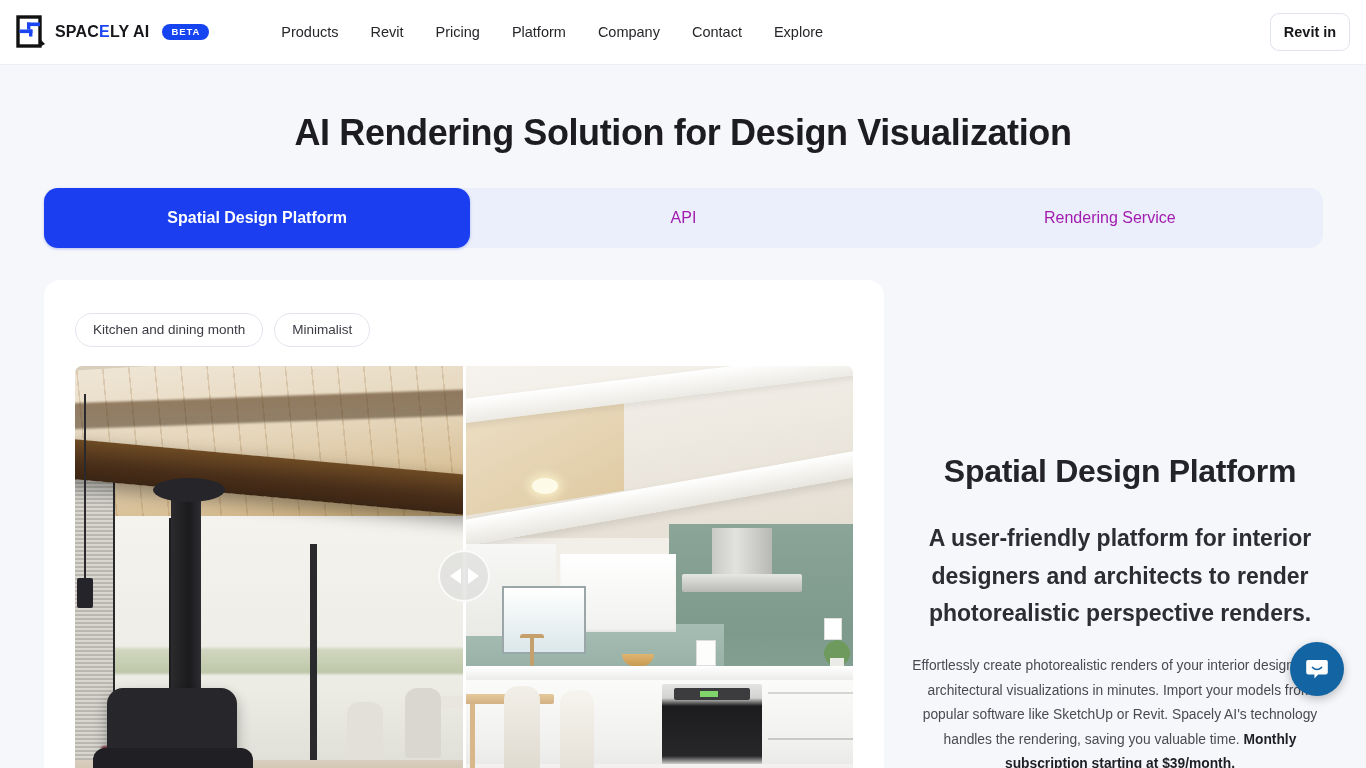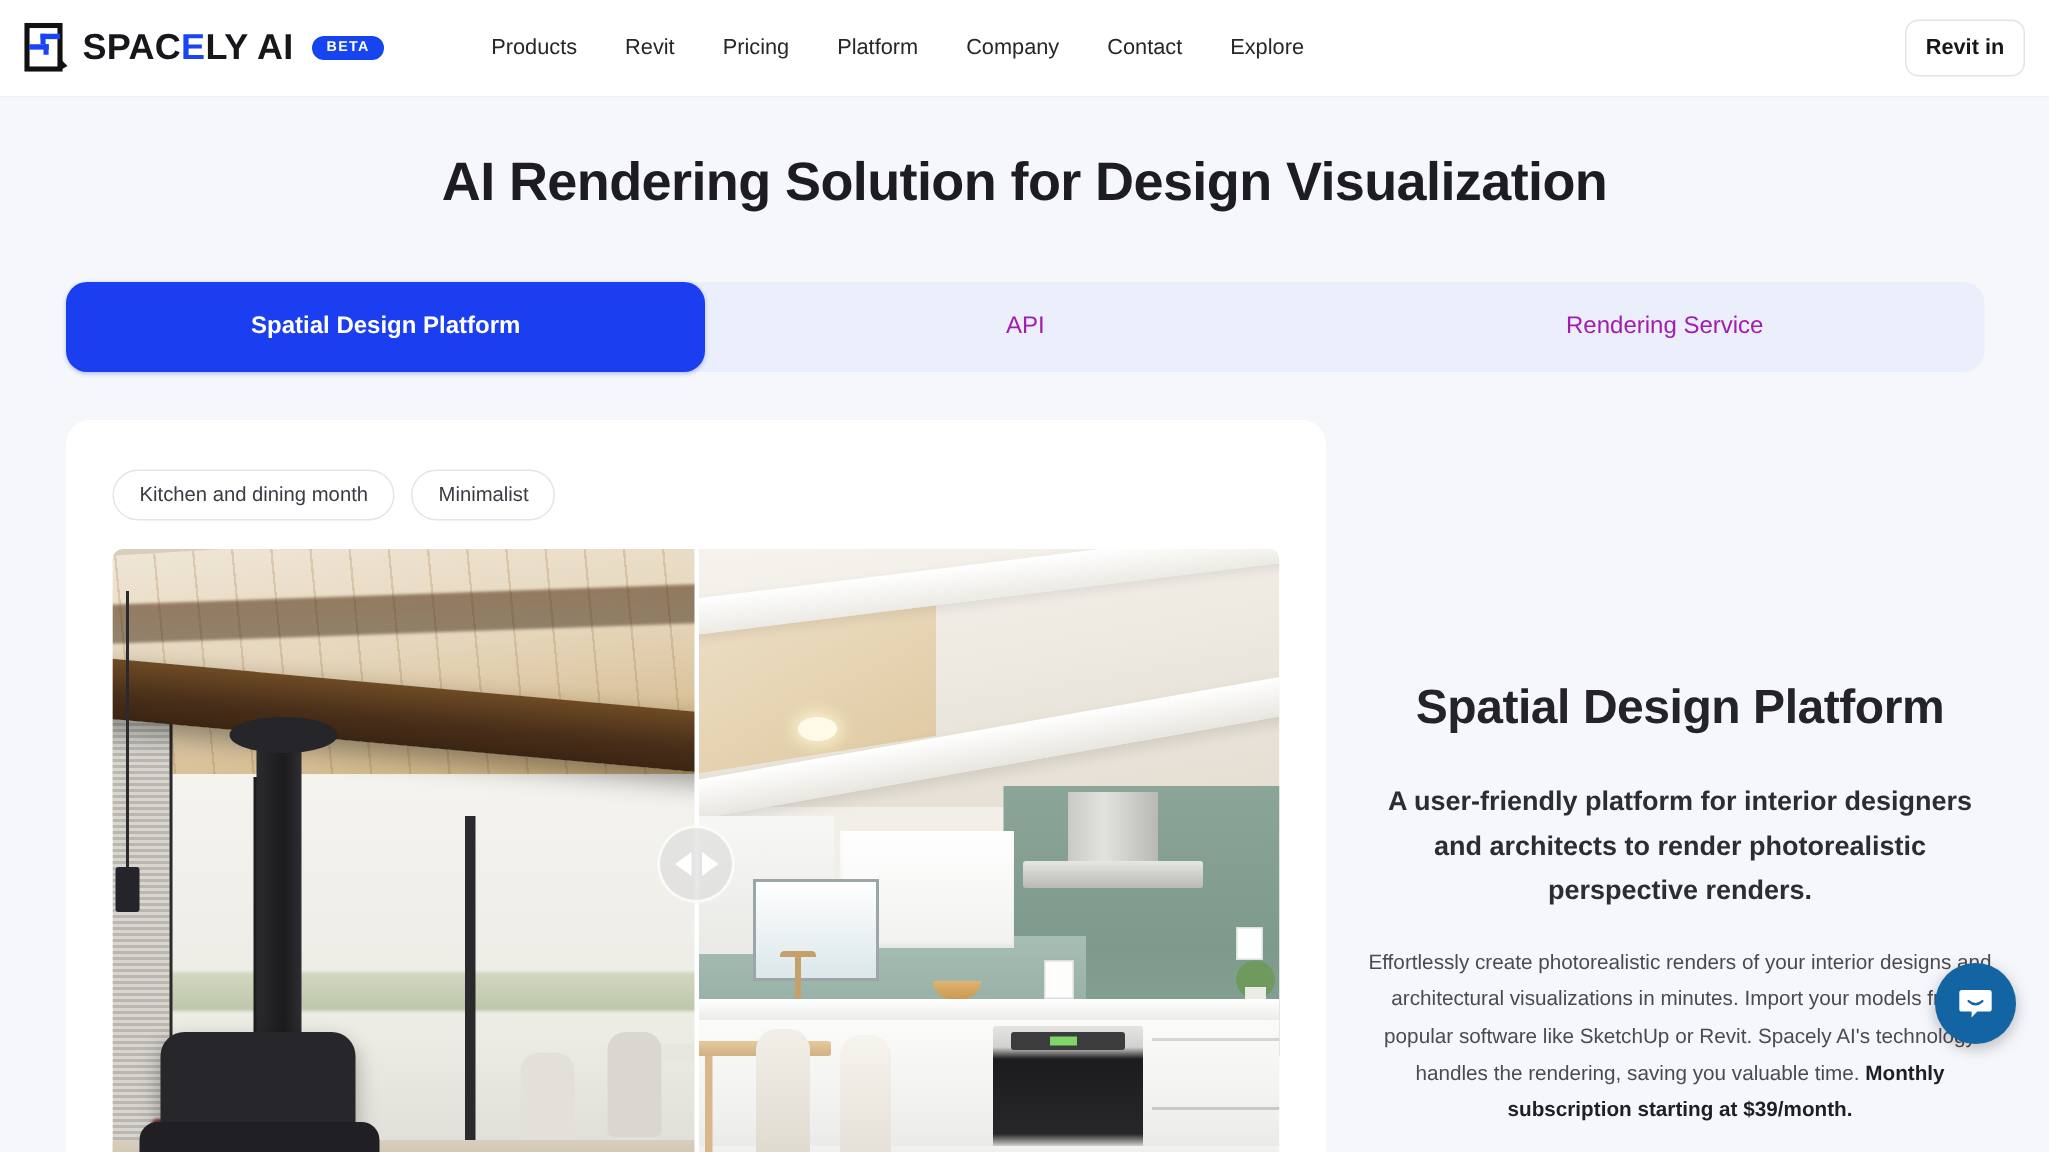--- a/index.html
+++ b/index.html
@@ -24,21 +24,21 @@
     margin-left: 16px;
     gap: 9px;
   }
   .logo-mark {
     width: 30px; height: 34px;
     position: relative;
     flex: 0 0 auto;
   }
   .logo-mark svg { display: block; }
   .brand-name {
-    font-size: 24px;
+    font-size: 16px;
     font-weight: 700;
     letter-spacing: 0.2px;
     color: #17171b;
     white-space: nowrap;
   }
   .brand-name .e-accent { color: #1b44f2; }
   .beta-badge {
     background: #1544f0;
     color: #ffffff;
     font-size: 9.5px;
@@ -72,21 +72,21 @@
     font-size: 14.5px;
     font-weight: 600;
     color: #17171b;
     display: flex; align-items: center; justify-content: center;
     cursor: pointer;
   }
 
   
   .page-title {
     position: absolute;
-    top: 100px; left: 0; width: 1366px;
+    top: 112px; left: 0; width: 1366px;
     text-align: center;
     font-size: 36px;
     font-weight: 700;
     color: #1c1c21;
     letter-spacing: -0.4px;
   }
 
   
   .tabs {
     position: absolute;
@@ -374,21 +374,21 @@
   }
   .side-title {
     font-size: 32px;
     font-weight: 700;
     color: #232329;
     letter-spacing: -0.3px;
     line-height: 1.2;
   }
   .side-sub {
     margin-top: 30px;
-    font-size: 18px;
+    font-size: 23px;
     font-weight: 700;
     color: #2c2c33;
     line-height: 1.62;
     padding: 0 12px;
   }
   .side-body {
     margin-top: 22px;
     font-size: 13.8px;
     color: #4a4a52;
     line-height: 1.78;

